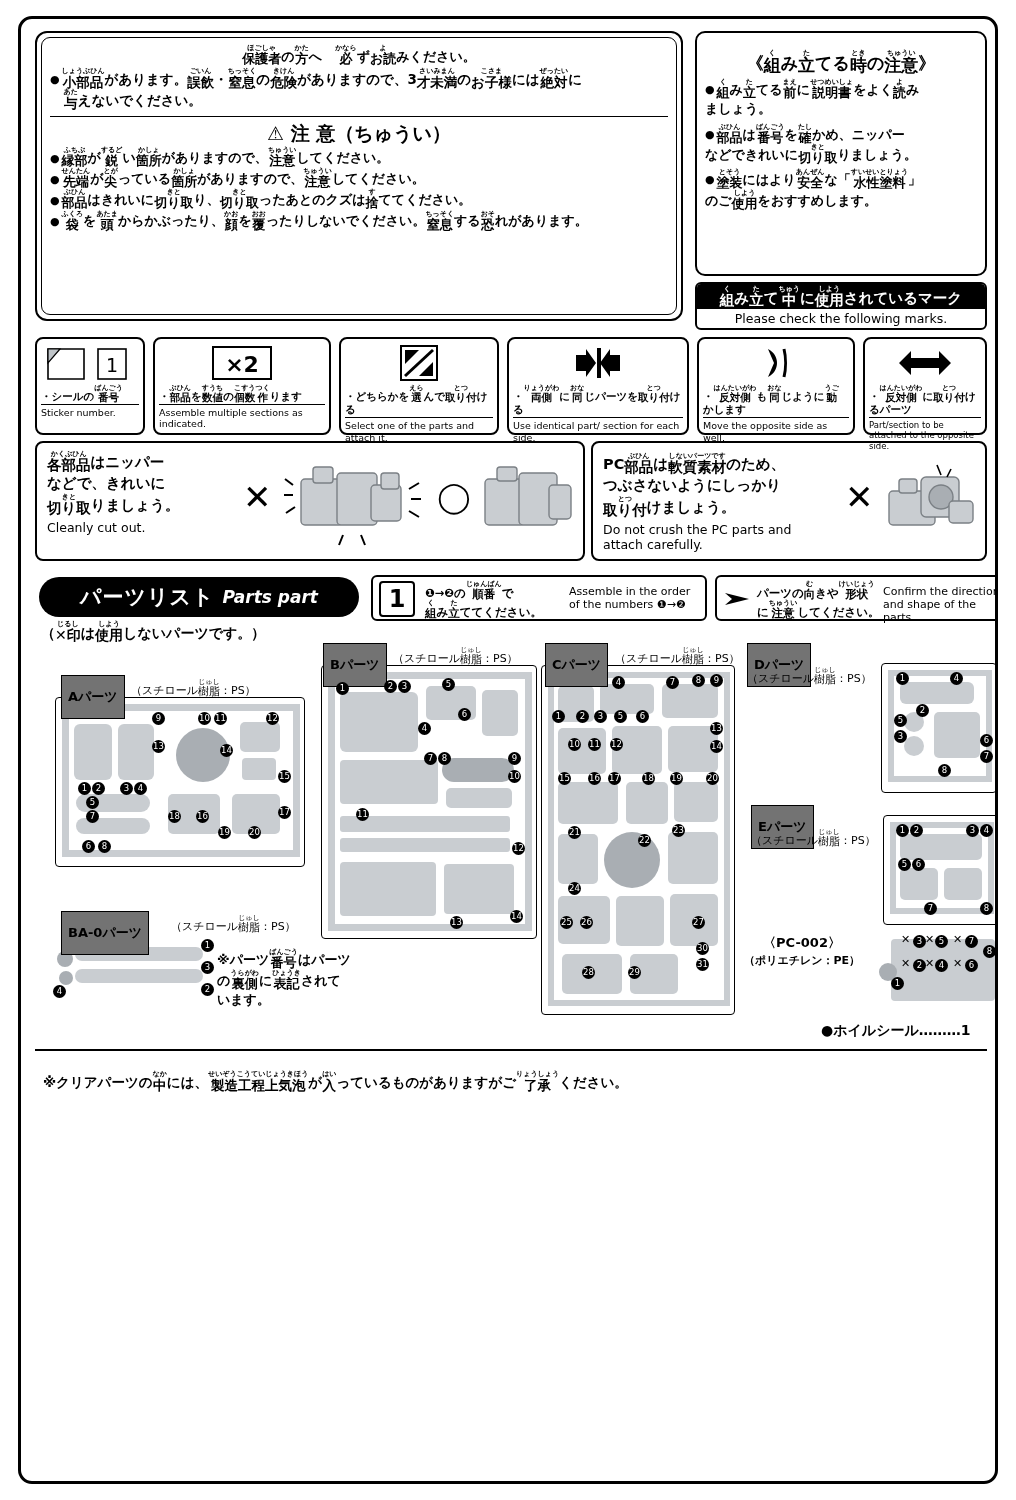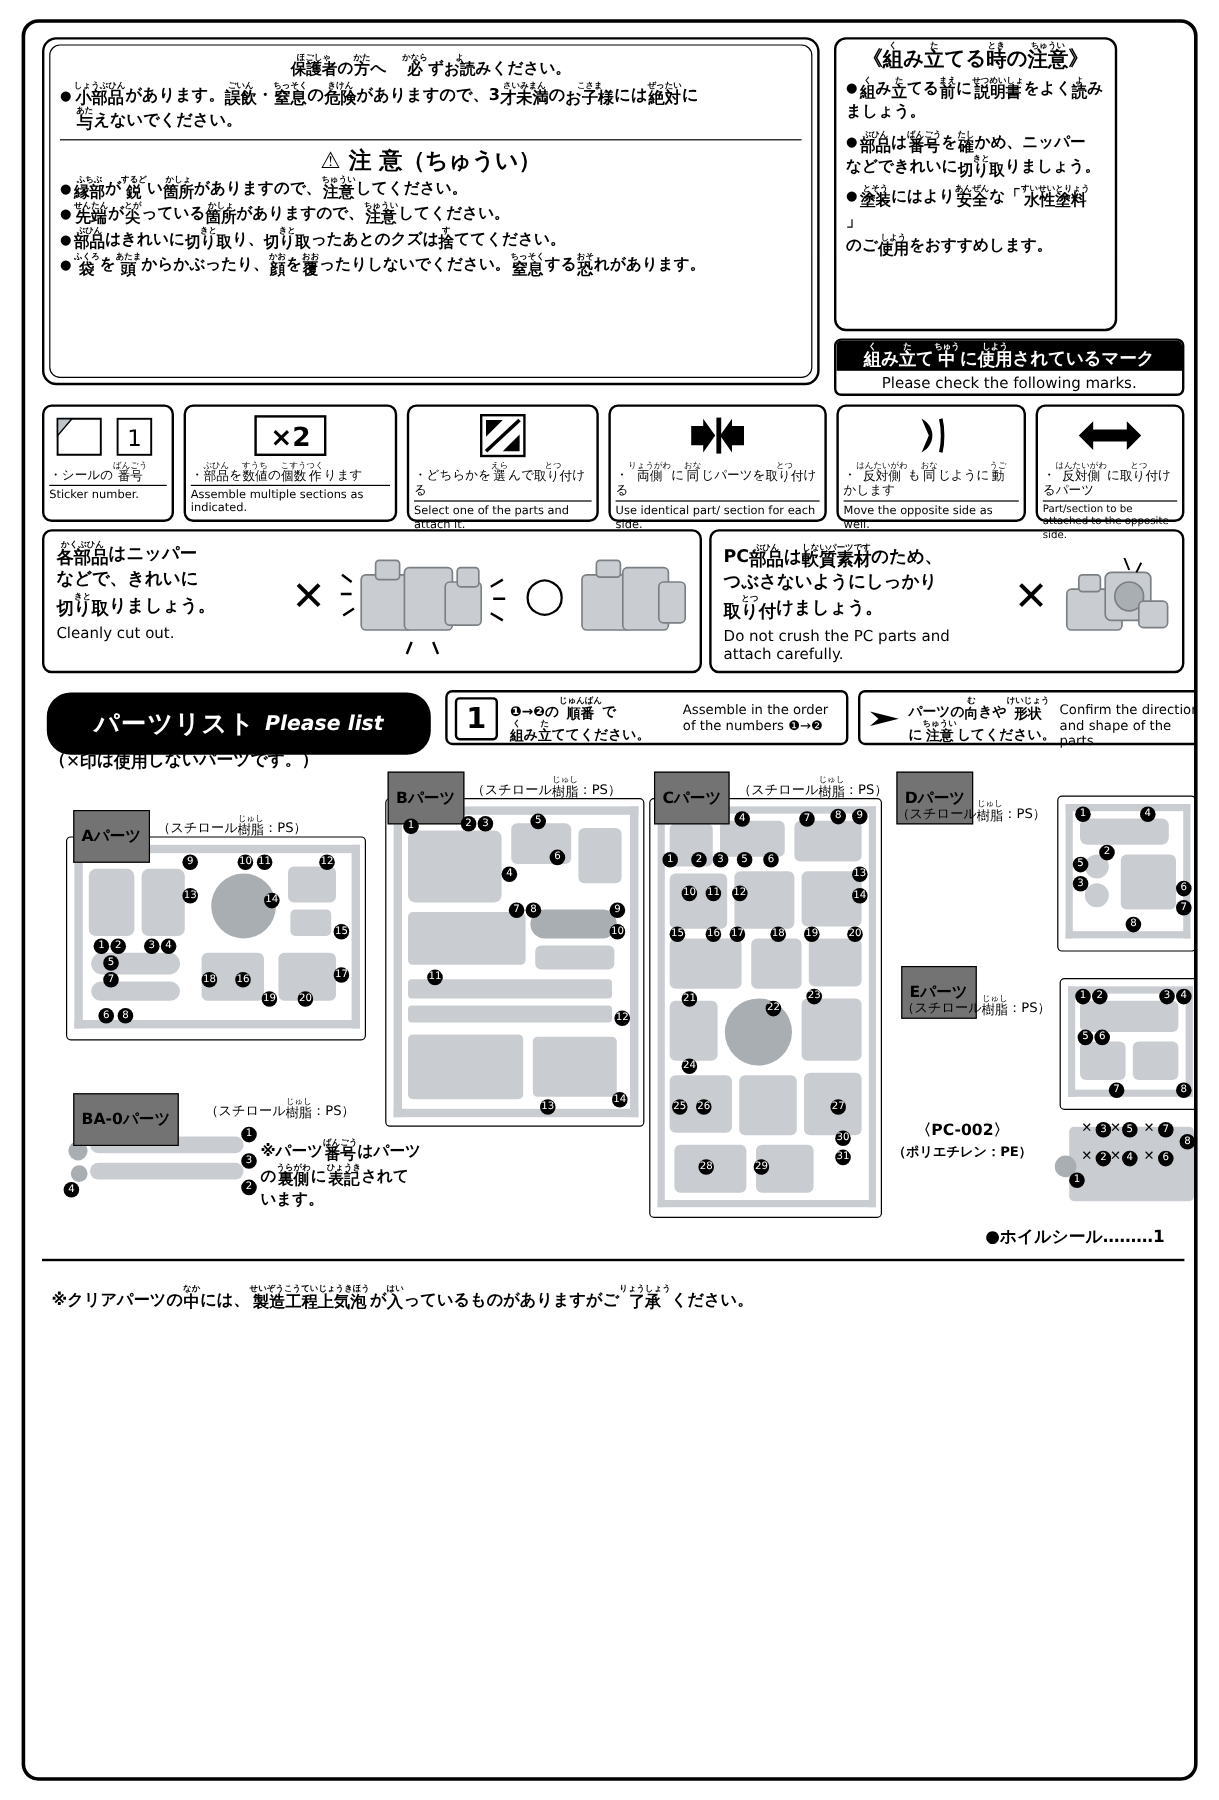--- a/index.html
+++ b/index.html
@@ -35,51 +35,51 @@
   .warn-title { text-align: center; font-size: 21px; font-weight: bold; letter-spacing: 1px; }
   .warn-title .tri { font-size: 18px; }
   .warn-sub { text-align: center; font-size: 13px; font-weight: bold; margin-top: 3px; }
   .warn-li { font-size: 13.5px; font-weight: bold; line-height: 1.5; margin-top: 2px; }
   .warn-rule { border-top: 1px solid #000; margin: 6px 0 4px 0; }
   .caution-title { text-align: center; font-size: 19px; font-weight: bold; }
   .caution-li { font-size: 13px; font-weight: bold; line-height: 1.62; }
 
   
   #notes-block {
-    position: absolute; left: 674px; top: 12px; width: 236px; height: 245px;
-    border: 2px solid #000; border-radius: 10px; padding: 2px 8px;
+    position: absolute; left: 674px; top: 12px; width: 292px; height: 245px;
+    border: 2px solid #000; border-radius: 10px; padding: 17px 8px;
   }
   .notes-title { font-size: 17px; font-weight: bold; text-align: center; }
   .notes-li { font-size: 13px; font-weight: bold; line-height: 1.55; margin-top: 4px; }
 
   #marks-block {
     position: absolute; left: 674px; top: 263px; width: 292px; height: 48px;
     border: 2px solid #000; border-radius: 6px; overflow: hidden;
   }
   #marks-block .jp { background: #000; color: #fff; font-weight: bold; font-size: 14.5px; text-align: center; padding: 2px 0 1px; }
   #marks-block .en { font-size: 12.5px; text-align: center; padding-top: 2px; }
 
   
   #sym-strip { position: absolute; left: 14px; top: 318px; width: 952px; height: 98px; }
   .sym-cell { position: absolute; top: 0; height: 98px; border: 2px solid #000; border-radius: 8px; padding: 2px 4px; }
   .sym-art { height: 44px; display: flex; align-items: center; justify-content: center; }
-  .sym-jp { font-size: 10.5px; line-height: 1.25; font-weight: normal; }
+  .sym-jp { font-size: 10.5px; line-height: 1.25; font-weight: bold; }
   .sym-en { font-size: 9.5px; line-height: 1.2; margin-top: 2px; }
   .sym-div { border-top: 1px solid #000; margin: 1px 0; }
 
   
   #cut-block { position: absolute; left: 14px; top: 422px; width: 550px; height: 120px; border: 2px solid #000; border-radius: 8px; }
   #pc-block { position: absolute; left: 570px; top: 422px; width: 396px; height: 120px; border: 2px solid #000; border-radius: 8px; }
   .cut-jp { font-size: 14.5px; font-weight: bold; line-height: 1.45; }
   .cut-en { font-size: 12.5px; }
   .bigx { font-size: 34px; font-weight: bold; }
   .bigo { font-size: 30px; }
 
   
-  #parts-header { position: absolute; left: 18px; top: 558px; width: 320px; height: 52px;
+  #parts-header { position: absolute; left: 18px; top: 558px; width: 320px; height: 40px;
     background: #000; color: #fff; border-radius: 20px; display: flex; align-items: center; justify-content: center; }
   #parts-header .jp { font-size: 21px; font-weight: bold; letter-spacing: 1px; }
   #parts-header .en { font-size: 17px; font-weight: bold; margin-left: 8px; font-style: italic; }
   #parts-note { position: absolute; left: 20px; top: 602px; font-size: 14px; font-weight: bold; }
 
   #order-block { position: absolute; left: 350px; top: 556px; width: 336px; height: 46px; border: 2px solid #000; border-radius: 6px; }
   #dir-block { position: absolute; left: 694px; top: 556px; width: 288px; height: 46px; border: 2px solid #000; border-radius: 6px; }
   .ob-jp { font-size: 11.5px; font-weight: bold; line-height: 1.25; }
   .ob-en { font-size: 11px; line-height: 1.2; }
 
@@ -278,21 +278,21 @@
         <rect x="18" y="22" width="18" height="14" rx="3"></rect>
       </g>
       <g stroke="#000" stroke-width="1.6" fill="none">
         <path d="M56 8 L60 18 M70 12 L66 20"></path>
       </g>
     </svg>
   </div>
 
   <div id="parts-header">
     <span class="jp">パーツリスト</span>
-    <span class="en">Please list</span>
+    <span class="en">Parts part</span>
   </div>
   <div id="parts-note">
     （<span class="rb"><span class="r">じるし</span><span class="b">✕印</span></span>は<span class="rb"><span class="r">しよう</span><span class="b">使用</span></span>しないパーツです。）
   </div>
 
   <div id="order-block">
     <div style="position:absolute;left:6px;top:4px;width:36px;height:36px;border:2px solid #000;border-radius:4px;display:flex;align-items:center;justify-content:center;font-size:24px;font-weight:bold;">1</div>
     <div style="position:absolute;left:52px;top:4px;" class="ob-jp">
       ❶→❷の<span class="rb"><span class="r">じゅんばん</span><span class="b">順番</span></span>で<br><span class="rb"><span class="r">く</span><span class="b">組</span></span>み<span class="rb"><span class="r">た</span><span class="b">立</span></span>ててください。
     </div>

